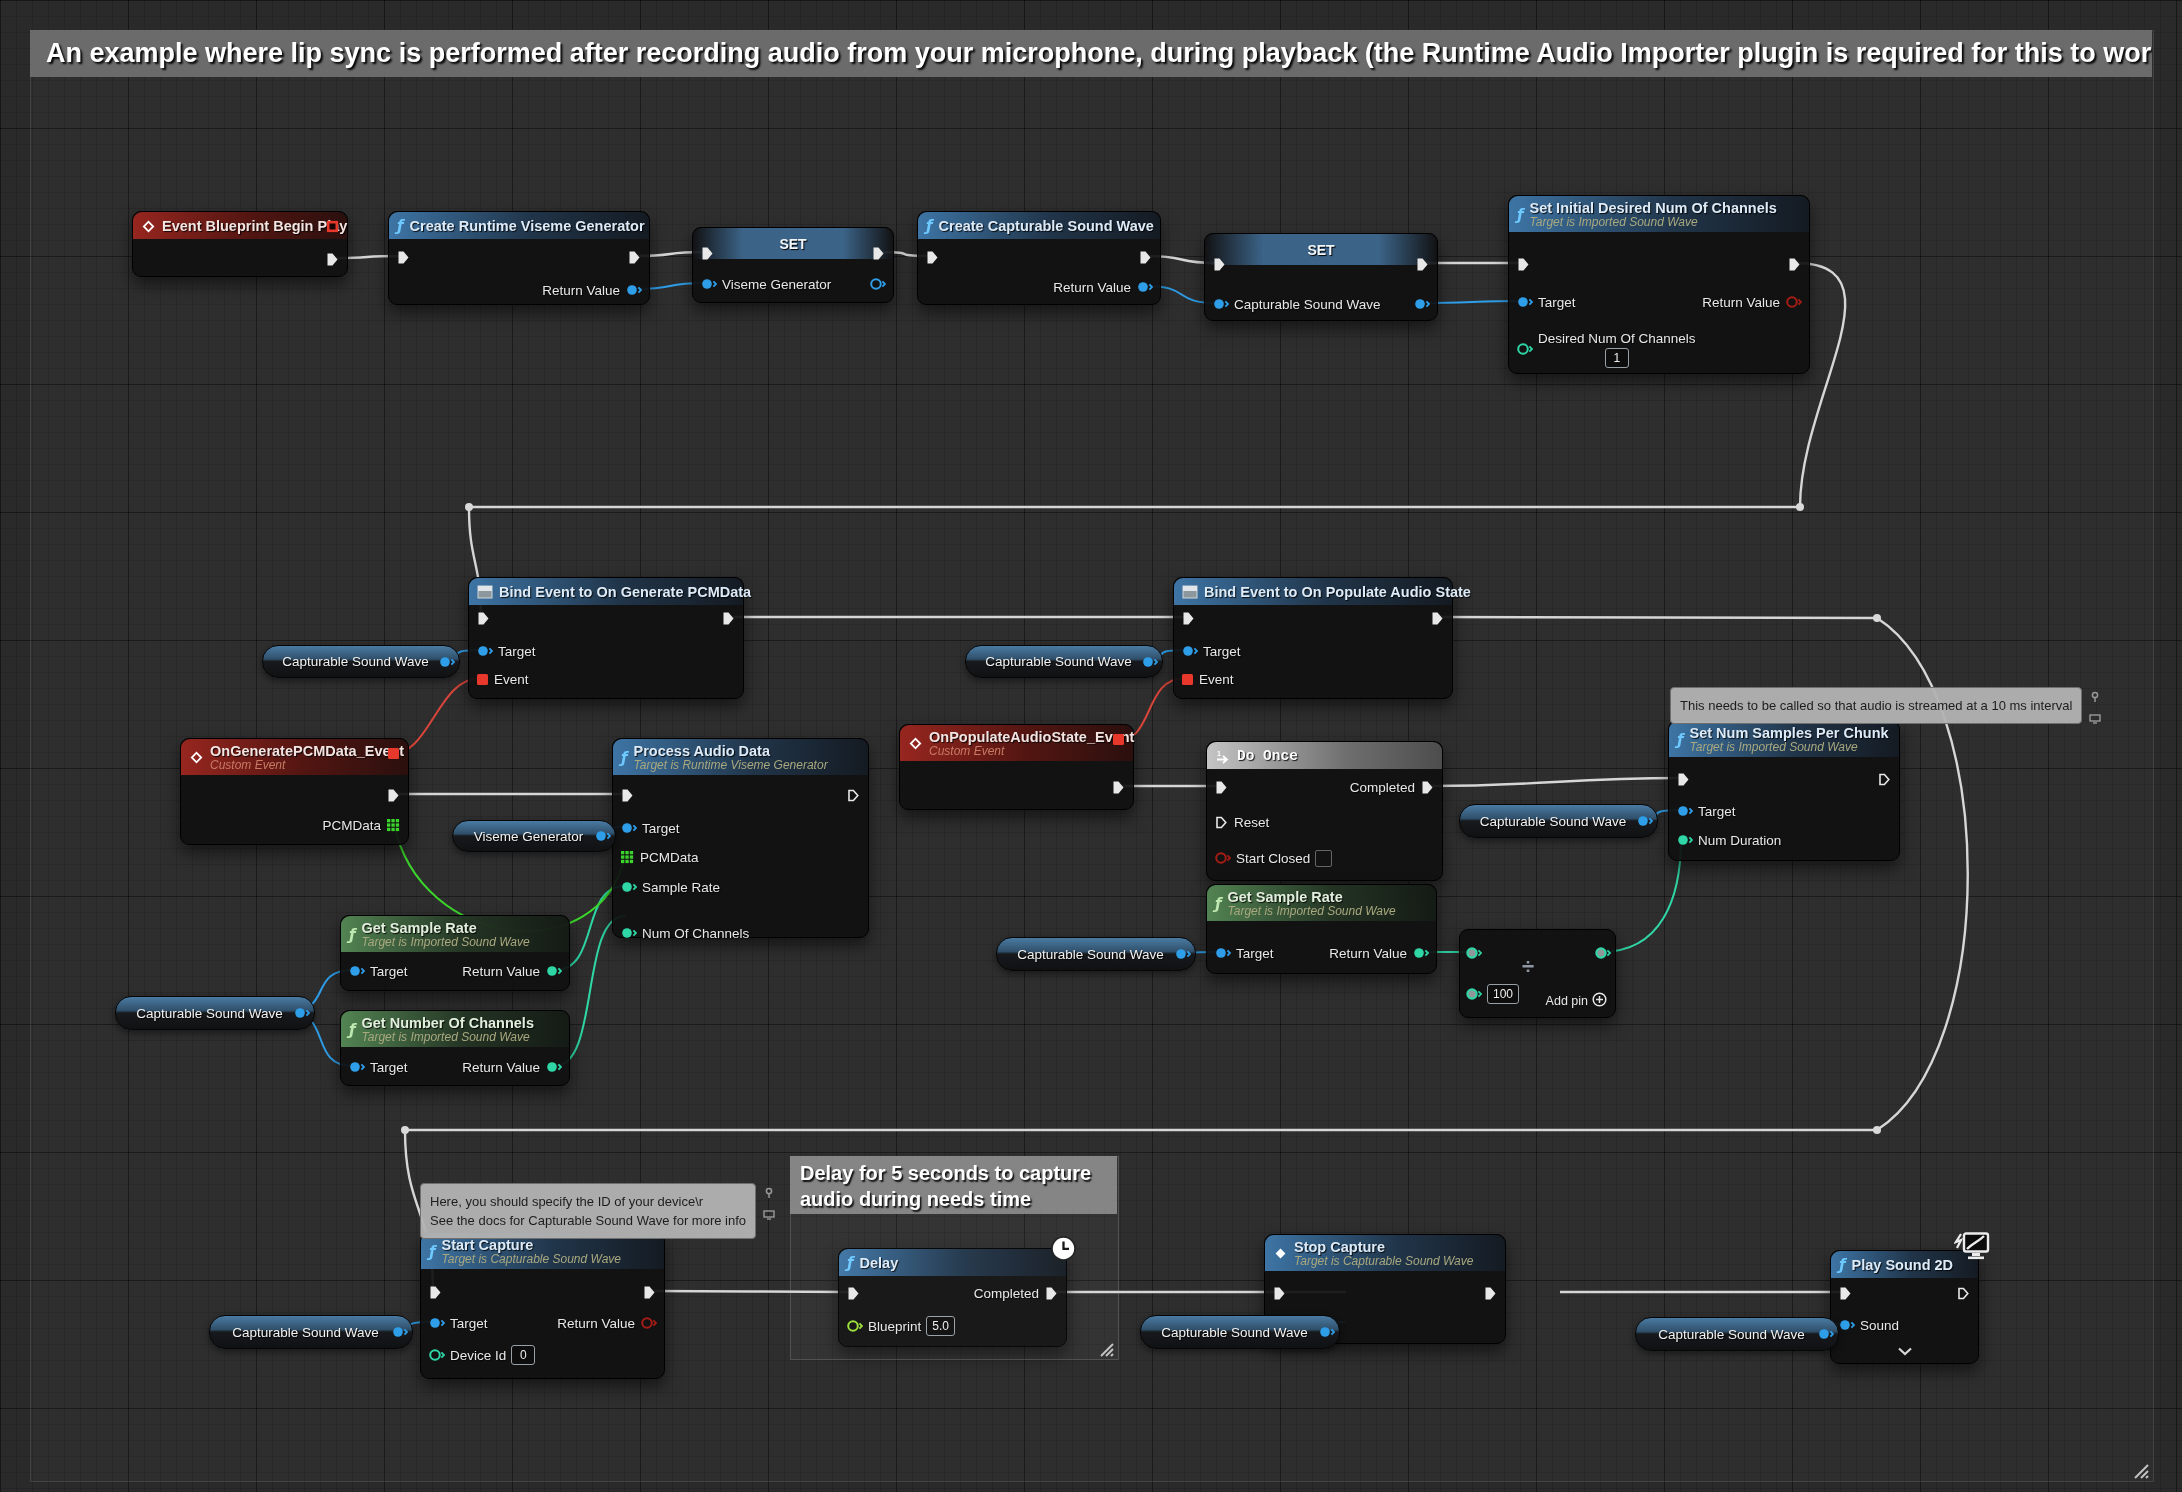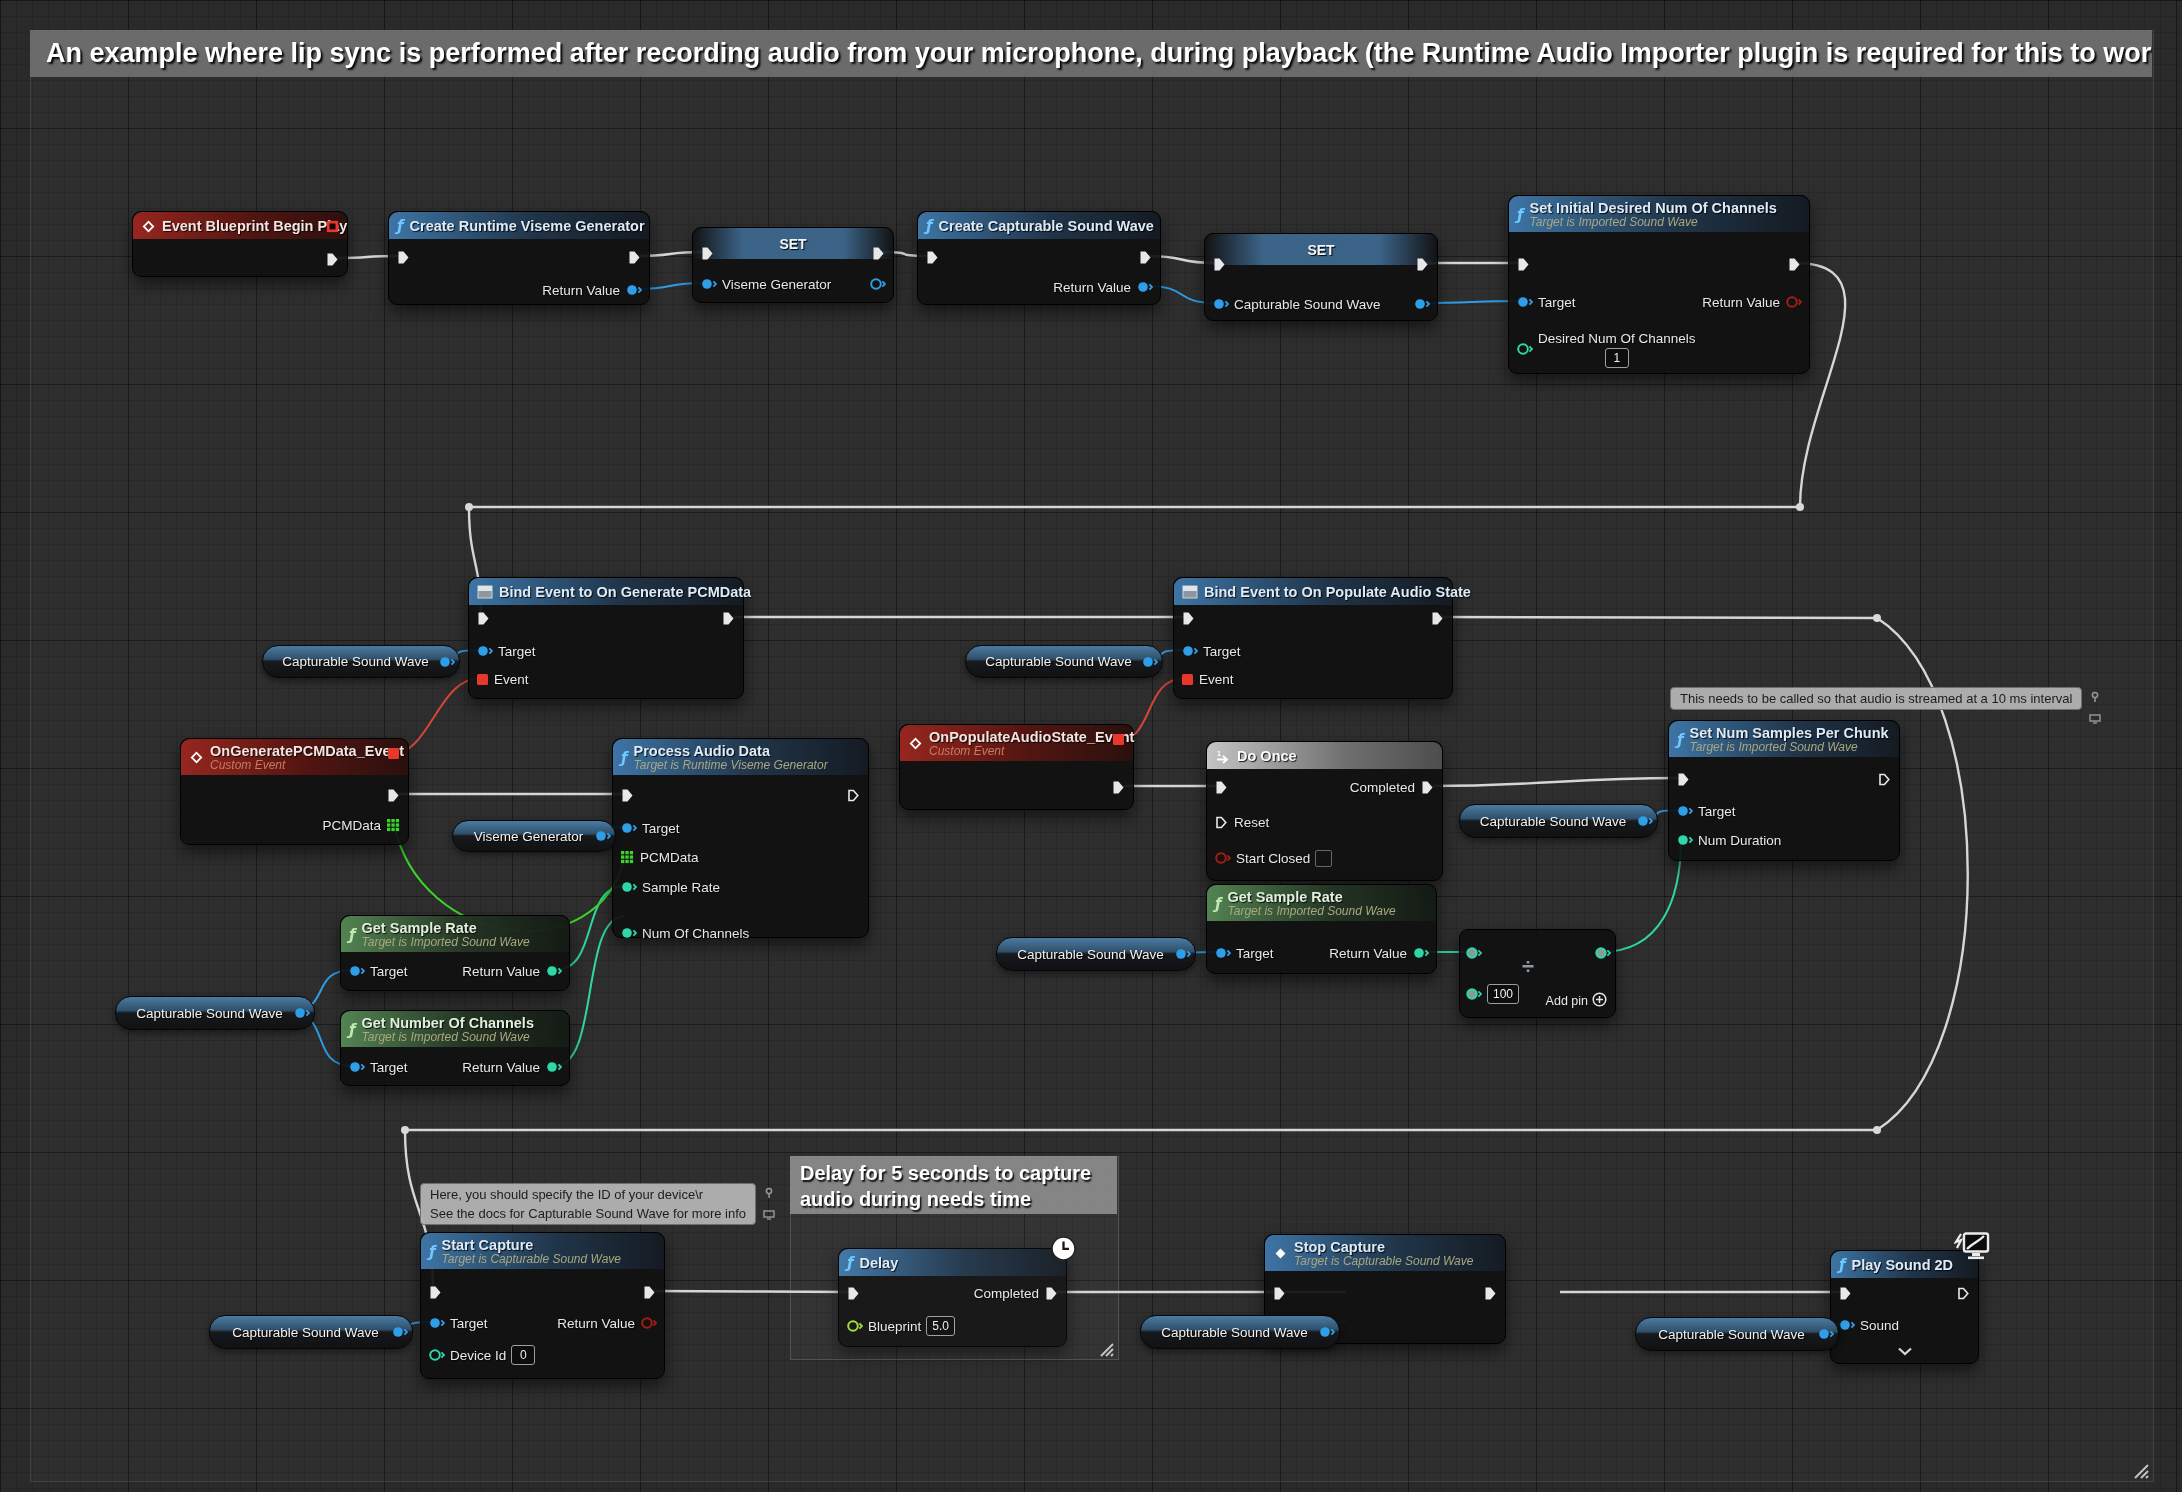--- a/index.html
+++ b/index.html
@@ -22,40 +22,40 @@
        color:#fff;font-weight:bold;font-size:27px;line-height:47px;padding:0 16px;
        text-shadow:2px 2px 2px rgba(0,0,0,.95);white-space:nowrap;overflow:hidden;}
 
   .comment-body{position:absolute;border:1px solid rgba(190,190,190,.22);
        background:rgba(255,255,255,.03);}
   .comment-header{position:absolute;background:rgba(140,140,140,.92);color:#fff;
        font-weight:bold;font-size:20px;line-height:26px;padding:4px 10px;
        text-shadow:1.5px 1.5px 1.5px rgba(0,0,0,.9);}
 
   .bubble{position:absolute;background:rgba(178,178,178,.96);color:#1d1d1d;
-       font-size:13px;line-height:19px;padding:1px 9px;border-radius:4px;
+       font-size:13px;line-height:19px;padding:8px 9px;border-radius:4px;
        border:1px solid #6f6f6f;white-space:nowrap;}
   .bubble-icons{position:absolute;right:-20px;top:1px;display:flex;flex-direction:column;gap:2px;}
 
   .node{position:absolute;background:rgba(16,16,17,.93);border:1px solid #000;
        border-radius:9px;box-shadow:0 8px 16px rgba(0,0,0,.5);}
   .hdr{position:relative;display:flex;align-items:center;gap:6px;padding:4px 8px 3px 8px;
        border-radius:9px 9px 0 0;min-height:20px;}
   .hdr-function,.hdr-bind{background:linear-gradient(90deg,rgba(64,122,173,.95),rgba(38,66,94,.72) 55%,rgba(22,32,44,.6));}
   .hdr-pure{background:linear-gradient(90deg,rgba(86,138,86,.95),rgba(42,64,42,.72) 55%,rgba(22,32,22,.6));}
   .hdr-event{background:linear-gradient(90deg,#97261f,rgba(96,22,17,.82) 55%,rgba(52,15,12,.72));}
   .hdr-macro{background:linear-gradient(90deg,#c4c4c4,#6e6e6e 60%,#4d4d4d);}
   .hdr-set{justify-content:center;background:linear-gradient(90deg,rgba(70,120,165,0),rgba(70,120,165,.8) 25%,rgba(70,120,165,.8) 75%,rgba(70,120,165,0));
        border-radius:9px 9px 0 0;height:24px;}
   .set-title{font-size:14px;font-weight:bold;color:#f2f7fb;text-shadow:1px 1px 1px #000;}
   .twrap{display:flex;flex-direction:column;}
   .ntitle{font-size:14.5px;font-weight:bold;color:#ddebf8;text-shadow:1px 1px 1px rgba(0,0,0,.85);white-space:nowrap;}
   .kind-pure .ntitle{color:#e2efdd;}
   .kind-event .ntitle{color:#f3e4e1;}
-  .kind-macro .ntitle{color:#fbfbfb;}
+  .kind-macro .ntitle{color:#fbfbfb;font-family:Liberation Mono, monospace;}
   .nsub{font-size:12px;font-style:italic;color:#a9a87f;white-space:nowrap;margin-top:-1px;}
   .kind-event .nsub{color:#c77a64;}
   .ficon{font-family:"DejaVu Sans",sans-serif;font-style:italic;font-weight:bold;
        font-size:15px;color:#6ec9ff;line-height:14px;}
   .kind-pure .ficon{color:#bfe8b0;}
   .hicon{display:flex;align-items:center;}
   .hdrpin{position:absolute;right:8px;top:8px;line-height:0;}
 
   .row{position:absolute;left:0;right:0;height:28px;display:flex;align-items:center;
        justify-content:space-between;padding:0 7px;}

